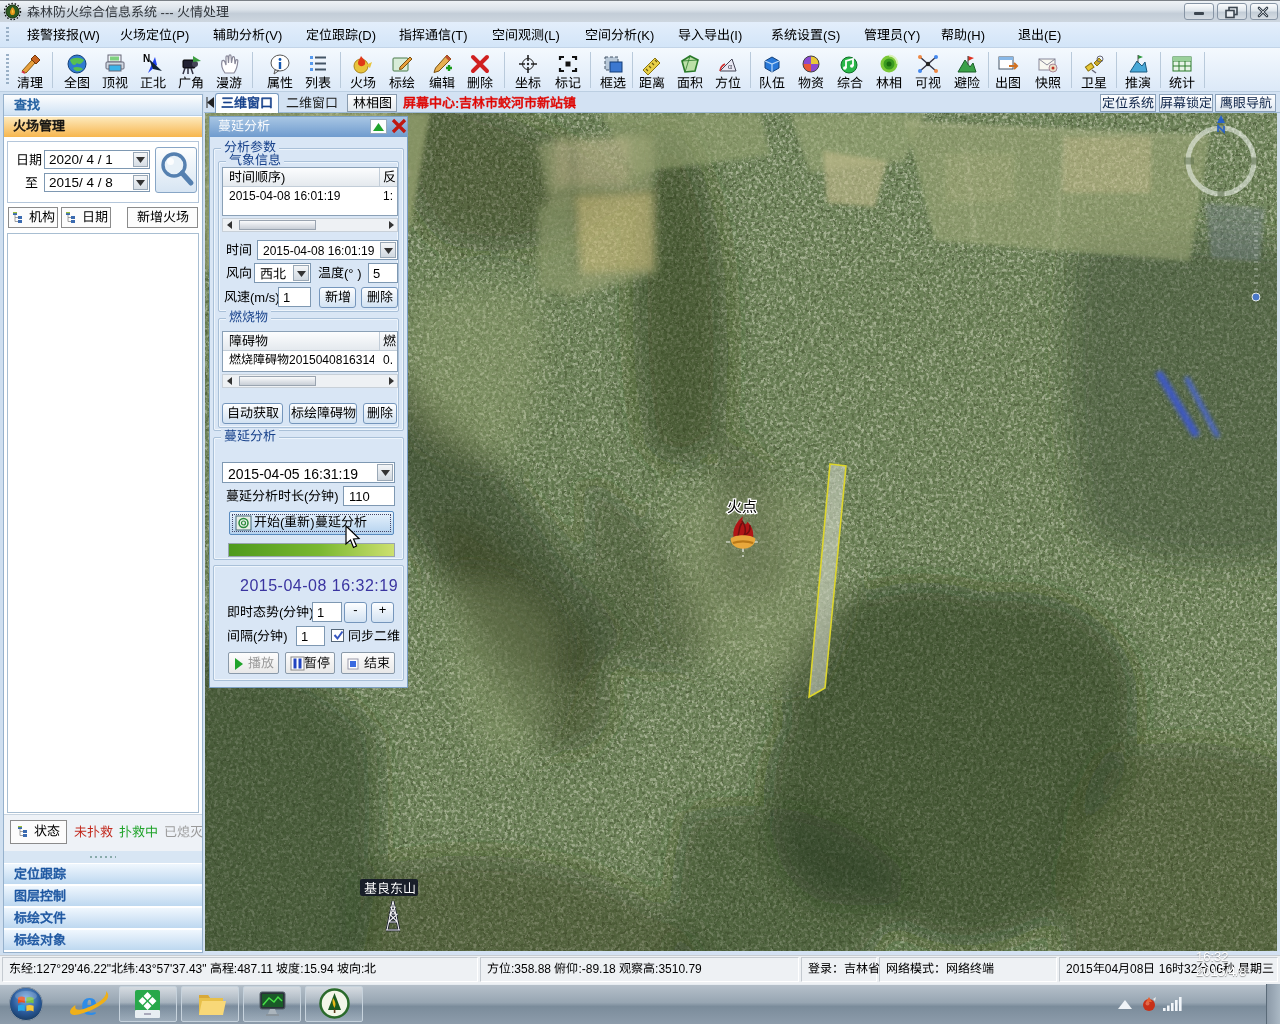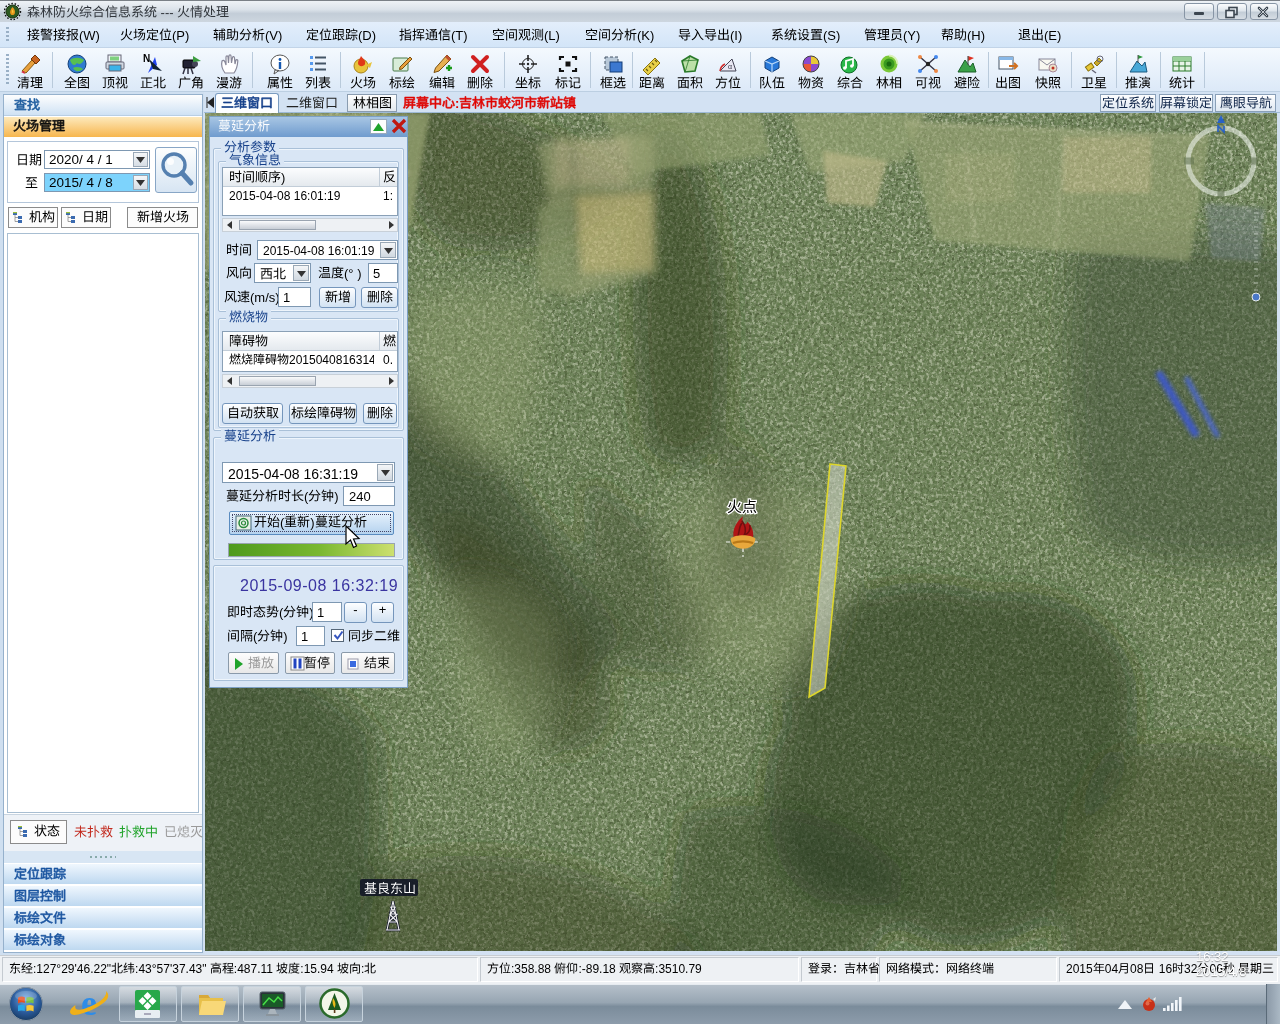--- a/index.html
+++ b/index.html
@@ -692,21 +692,21 @@
       <use href="#g81f3" x="0"></use>
     </svg></div>
 <div class="abs" style="left:44px;top:150px;width:106px;height:19px;background:#fff;border:1px solid #7e98b2;font-size:13.5px">
     <span style="position:absolute;left:4px;top:1px">2020/ 4 / 1</span>
     <div style="position:absolute;right:1px;top:1px;width:15px;height:15px;background:linear-gradient(#f4f6f8,#d6dde4);border:1px solid #9aa8b6">
       <svg style="width:9px;height:6px;position:absolute;left:2px;top:4px" viewBox="0 0 9 6">
         <path d="M0 0 L9 0 L4.5 6Z" fill="#333"></path>
       </svg>
     </div>
   </div>
-<div class="abs" style="left:44px;top:173px;width:106px;height:19px;background:#7dd3fc;border:1px solid #7e98b2;font-size:13.5px">
+<div class="abs" style="left:44px;top:173px;width:106px;height:19px;background:#ffffff;border:1px solid #7e98b2;font-size:13.5px">
     <span style="position:absolute;left:4px;top:1px">2015/ 4 / 8</span>
     <div style="position:absolute;right:1px;top:1px;width:15px;height:15px;background:linear-gradient(#f4f6f8,#d6dde4);border:1px solid #9aa8b6">
       <svg style="width:9px;height:6px;position:absolute;left:2px;top:4px" viewBox="0 0 9 6">
         <path d="M0 0 L9 0 L4.5 6Z" fill="#333"></path>
       </svg>
     </div>
   </div>
 <div class="abs" style="left:155px;top:147px;width:42px;height:46px;border:1px solid #88a6c6;border-radius:3px;background:linear-gradient(#fdfefe,#d7e5f3)">
     <svg style="position:absolute;left:3px;top:3px;width:36px;height:38px" viewBox="0 0 36 38">
       <circle cx="15" cy="14" r="11" fill="#e8f1f8" stroke="#5580b0" stroke-width="3.4"></circle>
@@ -1170,40 +1170,40 @@
       <use href="#g7ed8" x="250"></use>
       <use href="#g969c" x="500"></use>
       <use href="#g788d" x="750"></use>
       <use href="#g7269" x="1000"></use>
     </svg></div>
 <div class="abs " style="left:363px;top:403px;width:34px;height:21px;background:linear-gradient(#fdfeff,#d2e2f2);border:1px solid #7596bc;border-radius:3px;text-align:center;padding-top:2px"><svg style="width:2em;height:1em" viewBox="0 0 500 250">
       <use href="#g5220" x="0"></use>
       <use href="#g9664" x="250"></use>
     </svg></div>
 <div class="abs" style="left:222px;top:462px;width:173px;height:21px;background:#fff;border:1px solid #7e98b2;font-size:14px">
-    <span style="position:absolute;left:5px;top:3px;white-space:nowrap">2015-04-08  16:31:19</span>
+    <span style="position:absolute;left:5px;top:3px;white-space:nowrap">2015-04-05  16:31:19</span>
     <div style="position:absolute;right:1px;top:1px;width:16px;height:17px;background:linear-gradient(#f4f6f8,#d0d8e0);border:1px solid #9aa8b6">
       <svg style="width:9px;height:6px;position:absolute;left:3px;top:5px" viewBox="0 0 9 6">
         <path d="M0 0 L9 0 L4.5 6Z" fill="#333"></path>
       </svg>
     </div>
   </div>
 <div class="abs" style="left:226px;top:489px"><svg style="width:6em;height:1em" viewBox="0 0 1500 250">
       <use href="#g8513" x="0"></use>
       <use href="#g5ef6" x="250"></use>
       <use href="#g5206" x="500"></use>
       <use href="#g6790" x="750"></use>
       <use href="#g65f6" x="1000"></use>
       <use href="#g957f" x="1250"></use>
     </svg>(<svg style="width:2em;height:1em" viewBox="0 0 500 250">
       <use href="#g5206" x="0"></use>
       <use href="#g949f" x="250"></use>
     </svg>)</div>
 <div class="abs" style="left:343px;top:486px;width:52px;height:20px;background:#fff;border:1px solid #7e98b2">
-    <span style="position:absolute;left:5px;top:2px">240</span>
+    <span style="position:absolute;left:5px;top:2px">110</span>
   </div>
 <div class="abs" style="left:229px;top:511px;width:165px;height:24px;background:linear-gradient(#e8f3fd,#b4d2ee);border:1px solid #5a8cc0;border-radius:2px">
     <div style="position:absolute;left:2px;top:2px;right:2px;bottom:2px;border:1px dotted #446"></div>
     <svg style="position:absolute;left:6px;top:4px;width:15px;height:14px" viewBox="0 0 15 14">
       <rect width="15" height="14" fill="#e8f0e8" stroke="#467"></rect>
       <circle cx="7.5" cy="7" r="4.5" fill="none" stroke="#2a8a3a" stroke-width="1.5"></circle>
       <circle cx="7.5" cy="7" r="2" fill="none" stroke="#2a8a3a" stroke-width="1.2"></circle>
     </svg>
     <span style="position:absolute;left:24px;top:3px"><svg style="width:2em;height:1em" viewBox="0 0 500 250">
         <use href="#g5f00" x="0"></use>
@@ -1215,21 +1215,21 @@
         <use href="#g8513" x="0"></use>
         <use href="#g5ef6" x="250"></use>
         <use href="#g5206" x="500"></use>
         <use href="#g6790" x="750"></use>
       </svg></span>
   </div>
 <div class="abs" style="left:228px;top:543px;width:167px;height:14px;border:1px solid #98a4b0;background:linear-gradient(90deg,#4e9a1e,#7ab830 55%,#cde070)"></div>
 <svg class="abs" style="left:345px;top:525px;width:17px;height:24px" viewBox="0 0 17 24">
     <path d="M1 1 L1 19 L5.5 15 L8.5 22.5 L11.5 21 L8.5 14 L14 13.5 Z" fill="#fff" stroke="#000" stroke-width="1.2"></path>
   </svg>
-<div class="abs" style="left:240px;top:577px;color:#3a34a0;font-size:16px;letter-spacing:0.5px">2015-09-08  16:32:19</div>
+<div class="abs" style="left:240px;top:577px;color:#3a34a0;font-size:16px;letter-spacing:0.5px">2015-04-08  16:32:19</div>
 <div class="abs" style="left:227px;top:605px"><svg style="width:4em;height:1em" viewBox="0 0 1000 250">
       <use href="#g5373" x="0"></use>
       <use href="#g65f6" x="250"></use>
       <use href="#g6001" x="500"></use>
       <use href="#g52bf" x="750"></use>
     </svg>(<svg style="width:2em;height:1em" viewBox="0 0 500 250">
       <use href="#g5206" x="0"></use>
       <use href="#g949f" x="250"></use>
     </svg>)</div>
 <div class="abs" style="left:312px;top:602px;width:30px;height:20px;background:#fff;border:1px solid #7e98b2">

